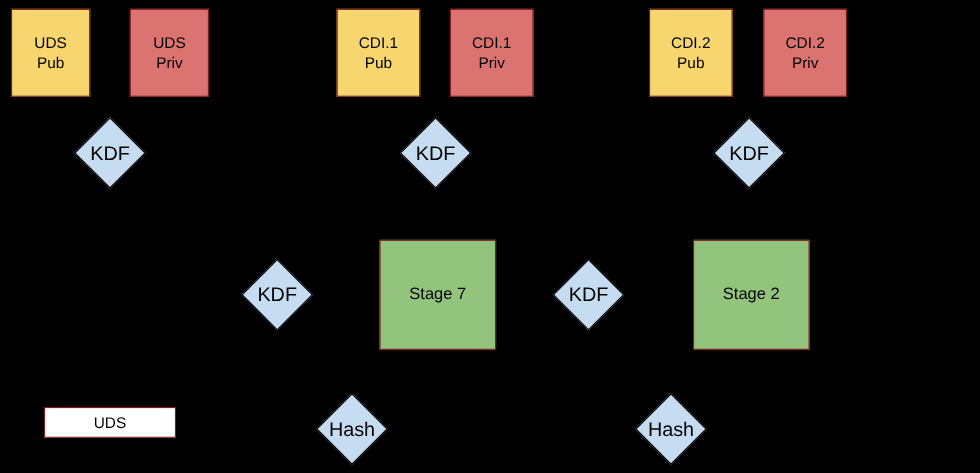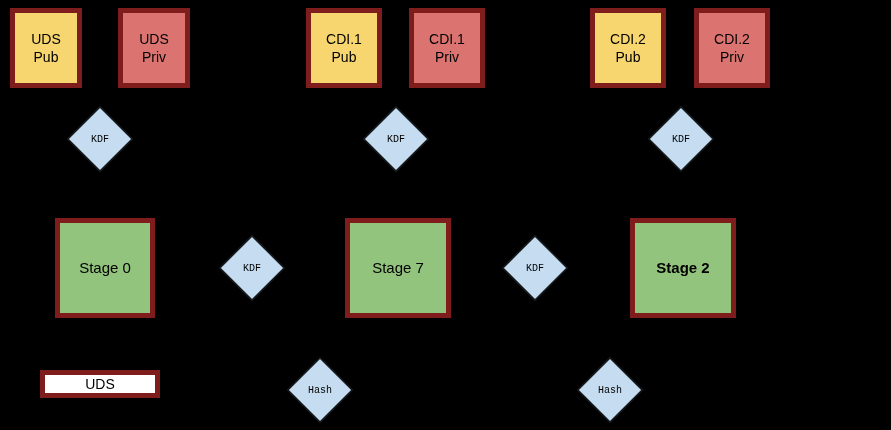--- a/index.html
+++ b/index.html
@@ -20,21 +20,21 @@
   .box {
     position: absolute;
     display: flex;
     align-items: center;
     justify-content: center;
     text-align: center;
     color: var(--text, #000000);
     font-size: 14px;
     line-height: 1.3;
     white-space: pre-line;
-    border: 5px solid #7f1d1d;
+    border: 1px solid #7f1d1d;
     box-sizing: border-box;
   }
   .pub   { background: var(--pub-key-fill, #F7D56F); }
   .priv  { background: var(--priv-key-fill, #DB7470); }
   .stage { background: var(--stage-fill, #93C47D); font-size: 15px; }
   .uds-src { background: var(--uds-fill, #FFFFFF); font-size: 14px; }
   .diamond {
     position: absolute;
     width: 64px;
     height: 64px;
@@ -50,23 +50,22 @@
     background: var(--diamond-fill, #C5DCF1);
     border: 1px solid #000000;
     box-sizing: border-box;
   }
   .diamond .lbl {
     position: absolute;
     inset: 0;
     display: flex;
     align-items: center;
     justify-content: center;
-    font-size: 10px;
+    font-size: 18px;
     color: var(--text, #000000);
-    font-family: Liberation Mono, monospace;
   }
 </style>
 </head>
 <body>
 
 <div class="canvas">
 
   <div class="box pub" style="left:10px;  top:8px; width:72px; height:80px;">UDS
 Pub</div>
   <div class="box priv" style="left:118px; top:8px; width:72px; height:80px;">UDS
@@ -88,35 +87,34 @@
   </div>
   <div class="diamond" style="left:364px; top:107px;">
     <div class="shape"></div>
     <span class="lbl">KDF</span>
   </div>
   <div class="diamond" style="left:649px; top:107px;">
     <div class="shape"></div>
     <span class="lbl">KDF</span>
   </div>
 
-  <div class="box stage" style="left:55px;  top:218px; width:100px; height:100px;">Stage 0</div>
 
   <div class="diamond" style="left:220px; top:236px;">
     <div class="shape"></div>
     <span class="lbl">KDF</span>
   </div>
 
   <div class="box stage" style="left:345px; top:218px; width:106px; height:100px;">Stage 7</div>
 
   <div class="diamond" style="left:503px; top:236px;">
     <div class="shape"></div>
     <span class="lbl">KDF</span>
   </div>
 
-  <div class="box stage" style="left:630px; top:218px; width:106px; height:100px;font-weight:bold;">Stage 2</div>
+  <div class="box stage" style="left:630px; top:218px; width:106px; height:100px;">Stage 2</div>
 
   <div class="box uds-src" style="left:40px; top:370px; width:120px; height:28px;">UDS</div>
 
   <div class="diamond" style="left:288px; top:358px;">
     <div class="shape"></div>
     <span class="lbl">Hash</span>
   </div>
   <div class="diamond" style="left:578px; top:358px;">
     <div class="shape"></div>
     <span class="lbl">Hash</span>

